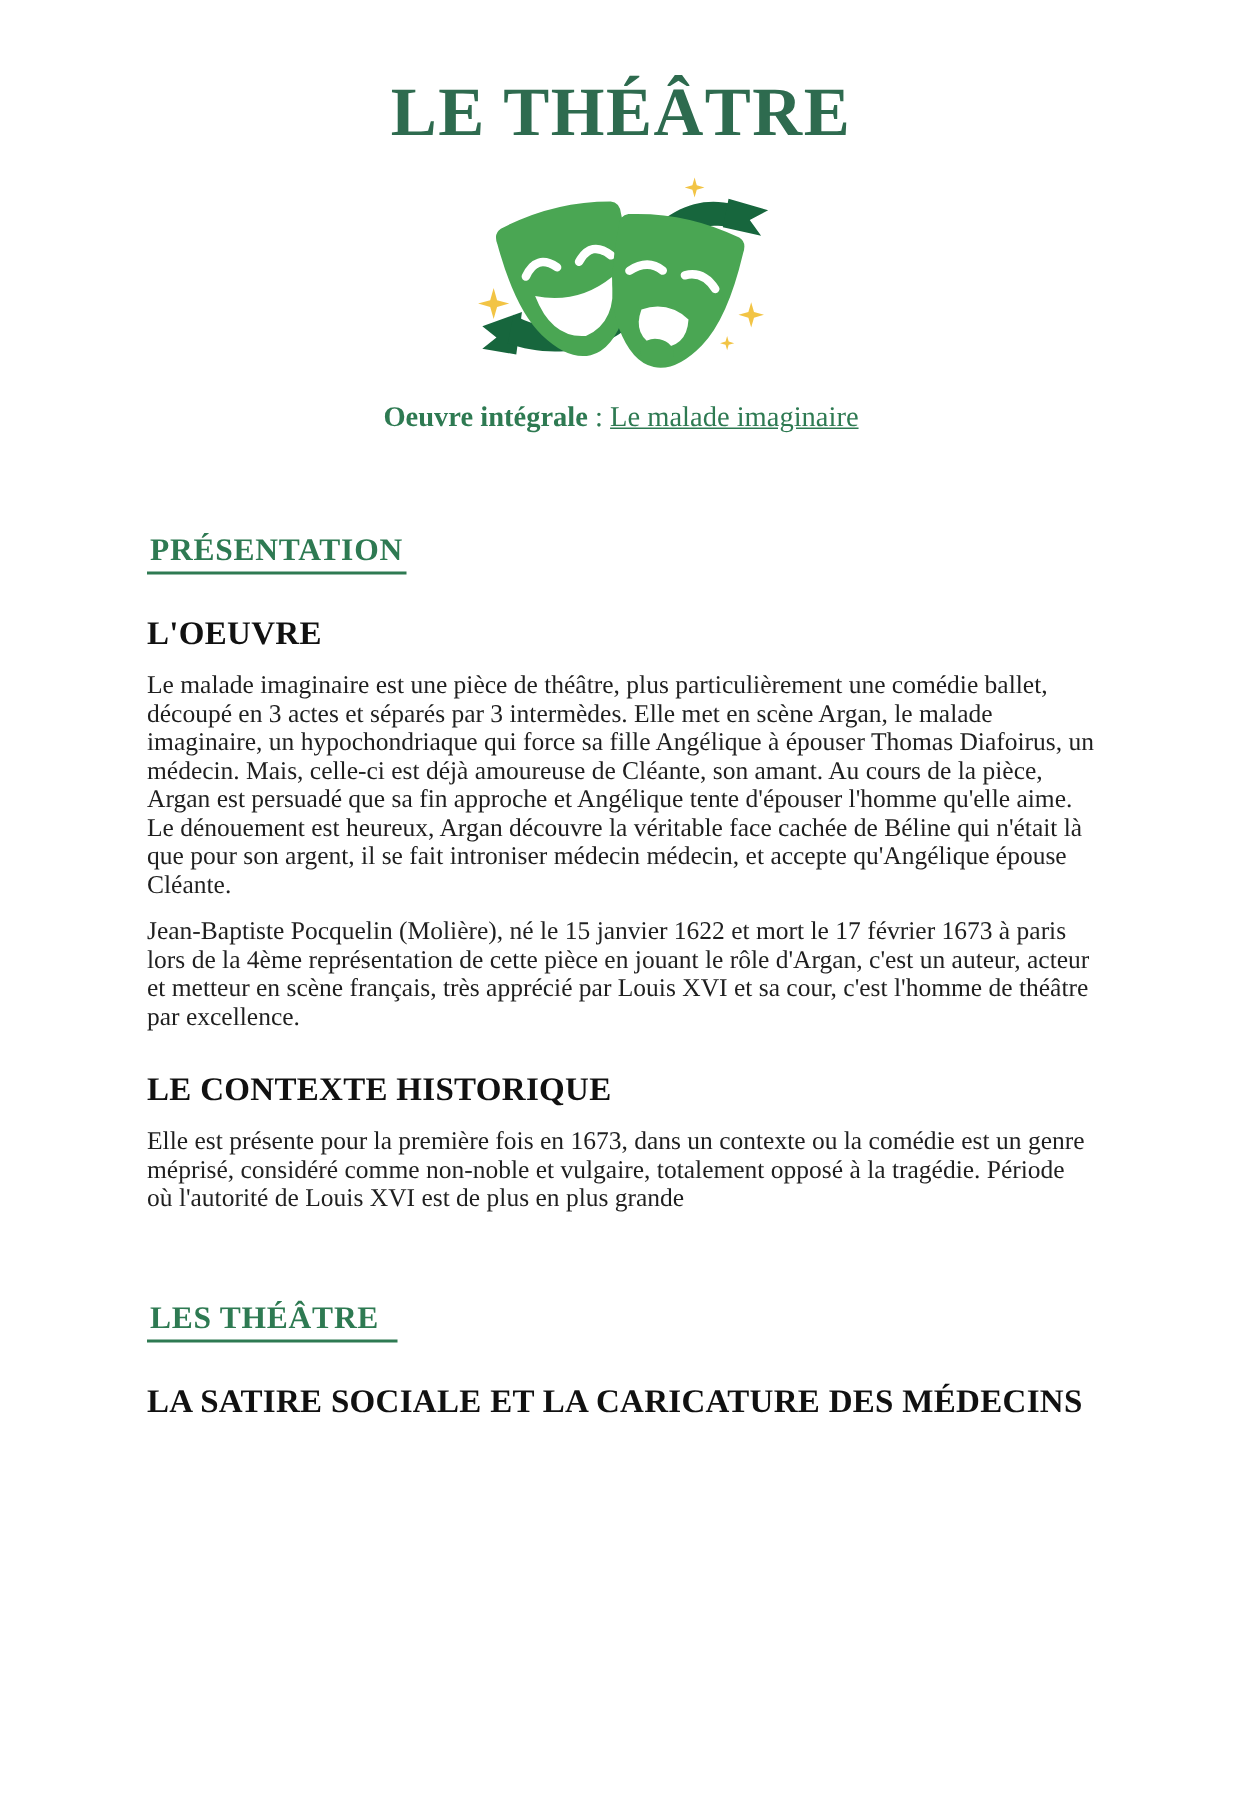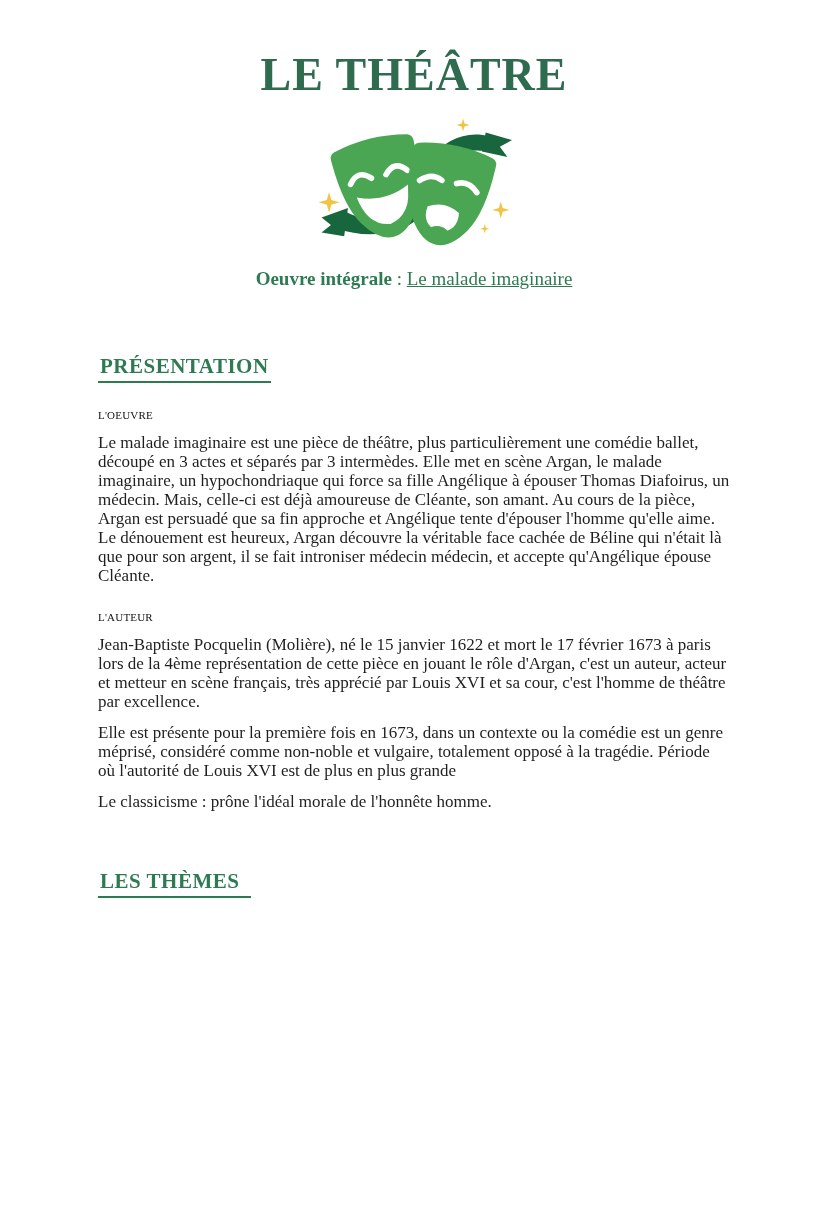--- a/index.html
+++ b/index.html
@@ -59,22 +59,22 @@
     display:inline-block;
     color:var(--green-heading);
     border-bottom:2px solid var(--green-heading);
     padding:0 2px 2px;
     letter-spacing:.5px;
   }
   .section-heading.themes{margin-top:58px;}
   .section-heading.themes .hd{padding-right:12px;}
   .sub-heading{
     margin:26px 0 0;
-    font-size:11px;
-    font-weight:400;
+    font-size:22px;
+    font-weight:700;
     color:#111111;
     letter-spacing:.2px;
   }
   .body-text{
     margin:12px 0 0;
     font-size:17px;
     line-height:19px;
   }
   
   .mask-fill{fill:var(--mask-green);}
@@ -129,25 +129,25 @@
     <span class="label">Oeuvre intégrale</span><span class="sep"> : </span><span class="link">Le malade imaginaire</span>
   </p>
 
   <h2 class="section-heading">
     <span class="hd">PRÉSENTATION</span>
   </h2>
 
   <h3 class="sub-heading">L'OEUVRE</h3>
   <p class="body-text">Le malade imaginaire est une pièce de théâtre, plus particulièrement une comédie ballet, découpé en 3 actes et séparés par 3 intermèdes. Elle met en scène Argan, le malade imaginaire, un hypochondriaque qui force sa fille Angélique à épouser Thomas Diafoirus, un médecin. Mais, celle-ci est déjà amoureuse de Cléante, son amant. Au cours de la pièce, Argan est persuadé que sa fin approche et  Angélique tente d'épouser l'homme qu'elle aime. Le dénouement est heureux, Argan découvre la véritable face cachée de Béline qui n'était là que pour son argent, il se fait introniser médecin médecin, et accepte qu'Angélique épouse Cléante.</p>
 
-  <h3 class="sub-heading">L'AUTEUR</h3>
   <p class="body-text">Jean-Baptiste Pocquelin (Molière), né le 15 janvier 1622 et mort le 17 février 1673 à paris lors de la 4ème représentation de cette pièce en jouant le rôle d'Argan, c'est un auteur, acteur et metteur en scène français, très apprécié par Louis XVI et sa cour, c'est l'homme de théâtre par excellence.</p>
 
+  <h3 class="sub-heading">LE CONTEXTE HISTORIQUE</h3>
   <p class="body-text">Elle est présente pour la première fois en 1673, dans un contexte ou la comédie est un genre méprisé, considéré comme non-noble et vulgaire, totalement opposé à la tragédie. Période où l'autorité de Louis XVI est de plus en plus grande</p>
 
-  <p class="body-text">Le classicisme : prône l'idéal morale de l'honnête homme.</p>
 
   <h2 class="section-heading themes">
-    <span class="hd">LES THÈMES</span>
+    <span class="hd">LES THÉÂTRE</span>
   </h2>
 
+  <h3 class="sub-heading">LA SATIRE SOCIALE ET LA CARICATURE DES MÉDECINS</h3>
 
 </div>
 
 </body></html>

